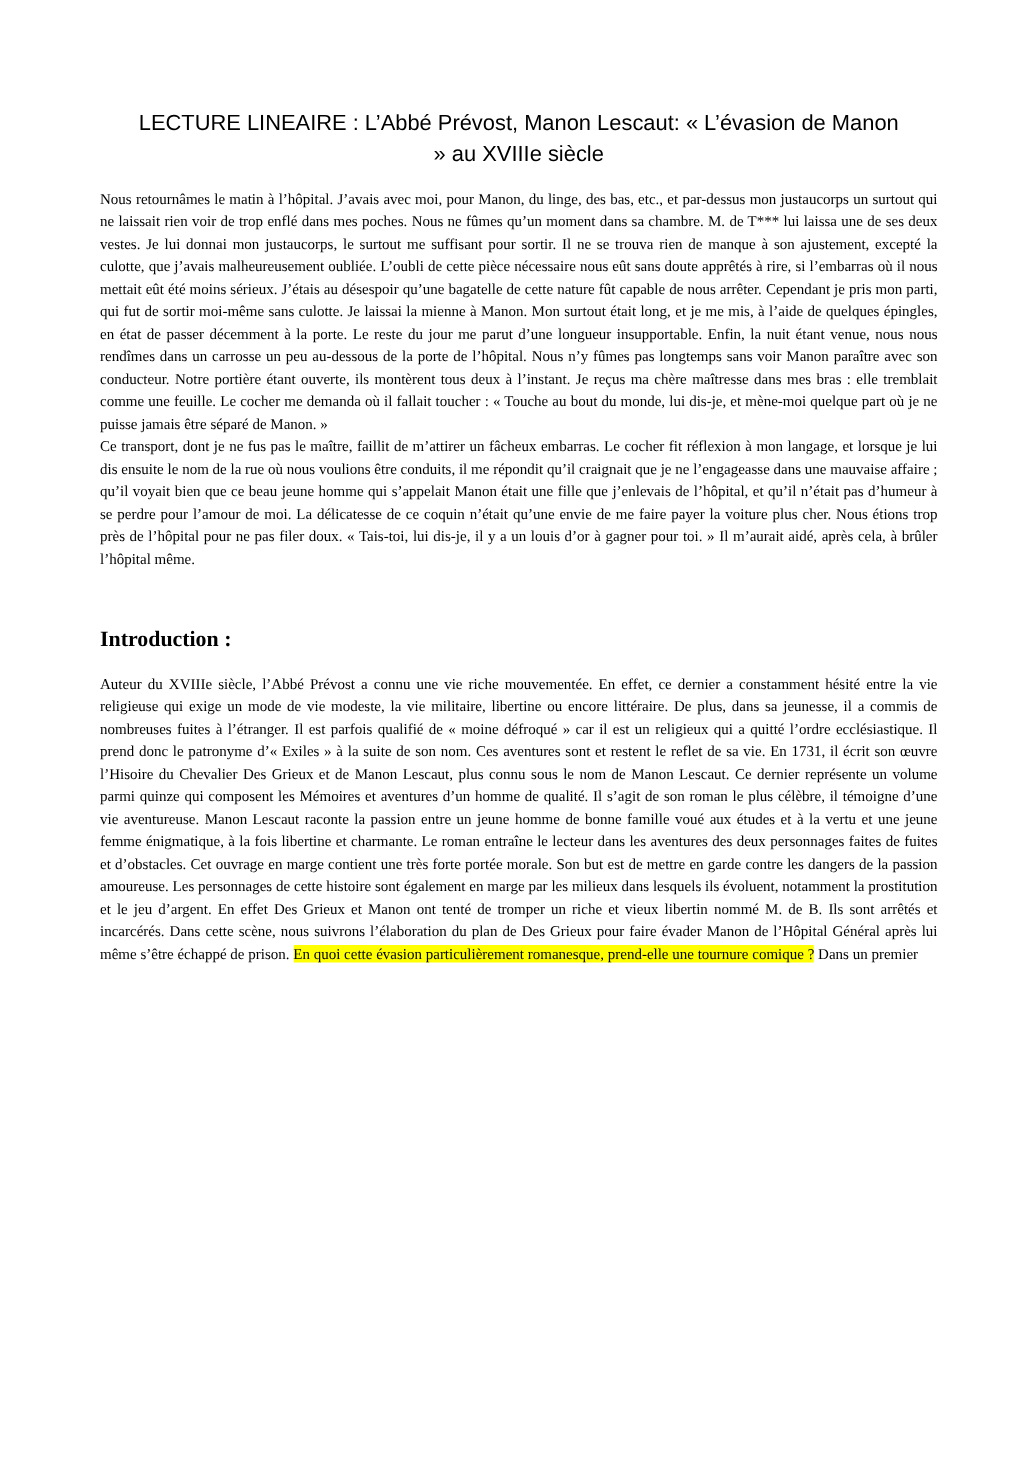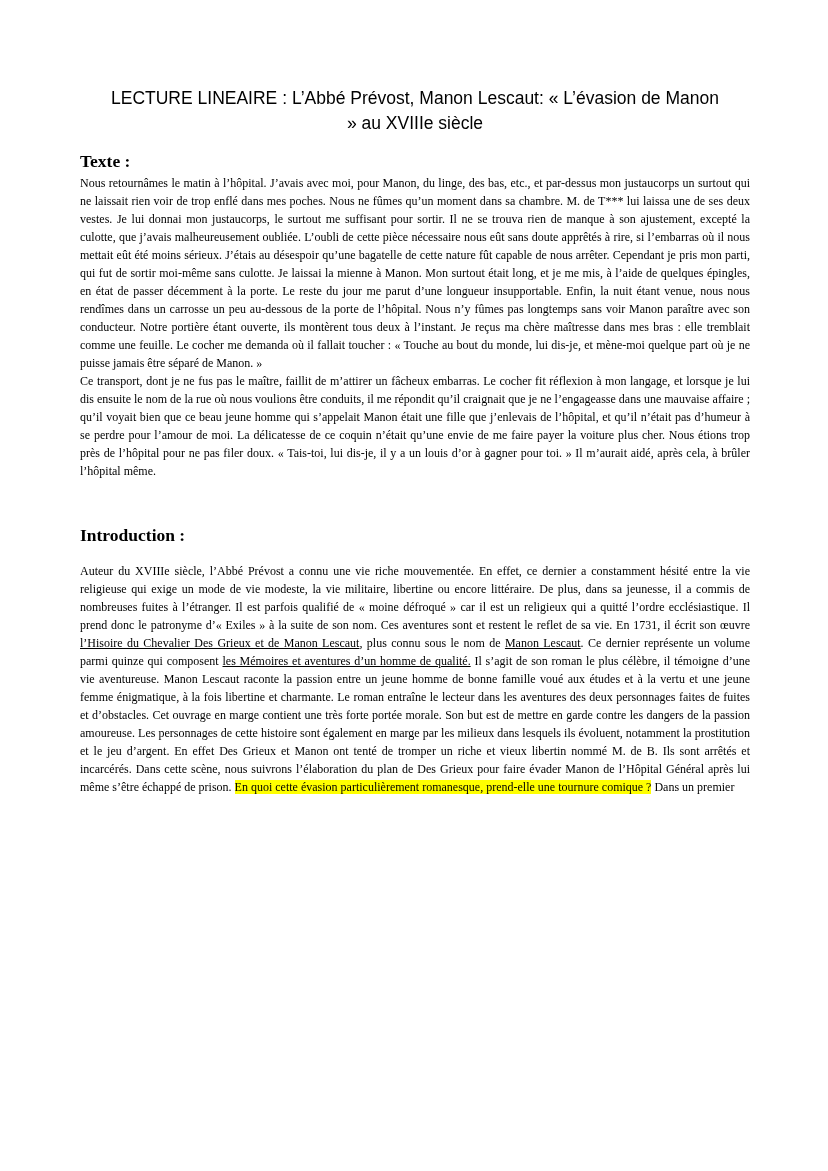--- a/index.html
+++ b/index.html
@@ -38,31 +38,30 @@
   .intro-heading {
     margin-top: 44px;
     margin-bottom: 16px;
   }
   .body-text {
     font-size: 12px;
     line-height: 18px;
     text-align: justify;
     margin: 0;
   }
-  .u   { text-decoration: underline; }
+  .u   { }
   .hl  { background: #ffff00; }
 </style>
 </head>
 <body>
 
 <div class="page">
 
   <h1 class="doc-title">LECTURE LINEAIRE : L’Abbé Prévost, Manon Lescaut: « L’évasion de Manon » au XVIIIe siècle</h1>
 
-  <h2 class="section-heading">Texte :</h2>
 
   <p class="body-text">Nous retournâmes le matin à l’hôpital. J’avais avec moi, pour Manon, du linge, des bas, etc., et par-dessus mon justaucorps un surtout qui ne laissait rien voir de trop enflé dans mes poches. Nous ne fûmes qu’un moment dans sa chambre. M. de T*** lui laissa une de ses deux vestes. Je lui donnai mon justaucorps, le surtout me suffisant pour sortir. Il ne se trouva rien de manque à son ajustement, excepté la culotte, que j’avais malheureusement oubliée. L’oubli de cette pièce nécessaire nous eût sans doute apprêtés à rire, si l’embarras où il nous mettait eût été moins sérieux. J’étais au désespoir qu’une bagatelle de cette nature fût capable de nous arrêter. Cependant je pris mon parti, qui fut de sortir moi-même sans culotte. Je laissai la mienne à Manon. Mon surtout était long, et je me mis, à l’aide de quelques épingles, en état de passer décemment à la porte. Le reste du jour me parut d’une longueur insupportable. Enfin, la nuit étant venue, nous nous rendîmes dans un carrosse un peu au-dessous de la porte de l’hôpital. Nous n’y fûmes pas longtemps sans voir Manon paraître avec son conducteur. Notre portière étant ouverte, ils montèrent tous deux à l’instant. Je reçus ma chère maîtresse dans mes bras : elle tremblait comme une feuille. Le cocher me demanda où il fallait toucher : « Touche au bout du monde, lui dis-je, et mène-moi quelque part où je ne puisse jamais être séparé de Manon. »</p>
 
   <p class="body-text">Ce transport, dont je ne fus pas le maître, faillit de m’attirer un fâcheux embarras. Le cocher fit réflexion à mon langage, et lorsque je lui dis ensuite le nom de la rue où nous voulions être conduits, il me répondit qu’il craignait que je ne l’engageasse dans une mauvaise affaire ; qu’il voyait bien que ce beau jeune homme qui s’appelait Manon était une fille que j’enlevais de l’hôpital, et qu’il n’était pas d’humeur à se perdre pour l’amour de moi. La délicatesse de ce coquin n’était qu’une envie de me faire payer la voiture plus cher. Nous étions trop près de l’hôpital pour ne pas filer doux. « Tais-toi, lui dis-je, il y a un louis d’or à gagner pour toi. » Il m’aurait aidé, après cela, à brûler l’hôpital même.</p>
 
   <h2 class="section-heading intro-heading">Introduction :</h2>
 
   <p class="body-text"><span>Auteur du XVIIIe siècle, l’Abbé Prévost a connu une vie riche mouvementée. En effet, ce dernier a constamment hésité entre la vie religieuse qui exige un mode de vie modeste, la vie militaire, libertine ou encore littéraire. De plus, dans sa jeunesse, il a commis de nombreuses fuites à l’étranger. Il est parfois qualifié de « moine défroqué » car il est un religieux qui a quitté l’ordre ecclésiastique. Il prend donc le patronyme d’« Exiles » à la suite de son nom. Ces aventures sont et restent le reflet de sa vie. En 1731, il écrit son œuvre </span><span class="u">l’Hisoire du Chevalier Des Grieux et de Manon Lescaut</span><span>, plus connu sous le nom de </span><span class="u">Manon Lescaut</span><span>. Ce dernier représente un volume parmi quinze qui composent </span><span class="u">les Mémoires et aventures d’un homme de qualité.</span><span> Il s’agit de son roman le plus célèbre, il témoigne d’une vie aventureuse. Manon Lescaut raconte la passion entre un jeune homme de bonne famille voué aux études et à la vertu et une jeune femme énigmatique, à la fois libertine et charmante. Le roman entraîne le lecteur dans les aventures des deux personnages faites de fuites et d’obstacles. Cet ouvrage en marge contient une très forte portée morale. Son but est de mettre en garde contre les dangers de la passion amoureuse. Les personnages de cette histoire sont également en marge par les milieux dans lesquels ils évoluent, notamment la prostitution et le jeu d’argent. En effet Des Grieux et Manon ont tenté de tromper un riche et vieux libertin nommé M. de B. Ils sont arrêtés et incarcérés. Dans cette scène, nous suivrons l’élaboration du plan de Des Grieux pour faire évader Manon de l’Hôpital Général après lui même s’être échappé de prison. </span><span class="hl">En quoi cette évasion particulièrement romanesque, prend-elle une tournure comique ?</span><span> Dans un premier</span></p>
 
 </div>

